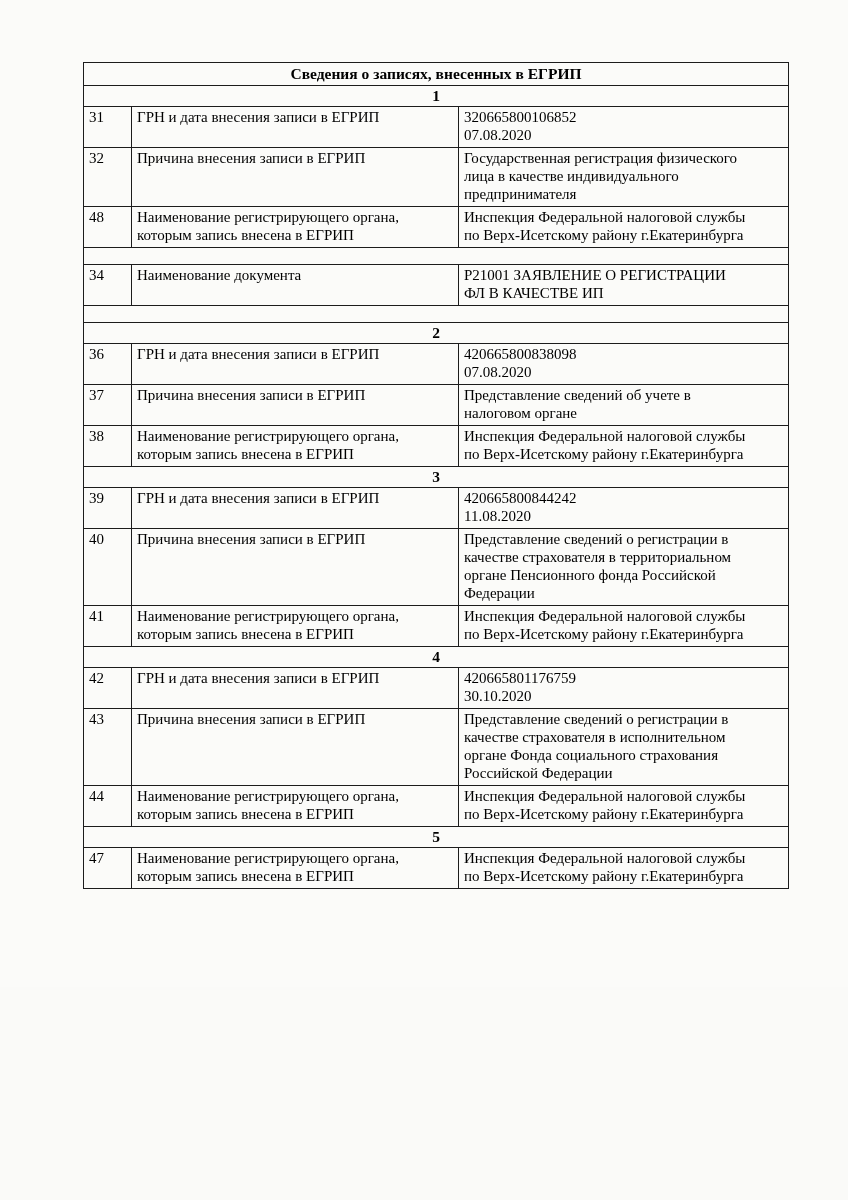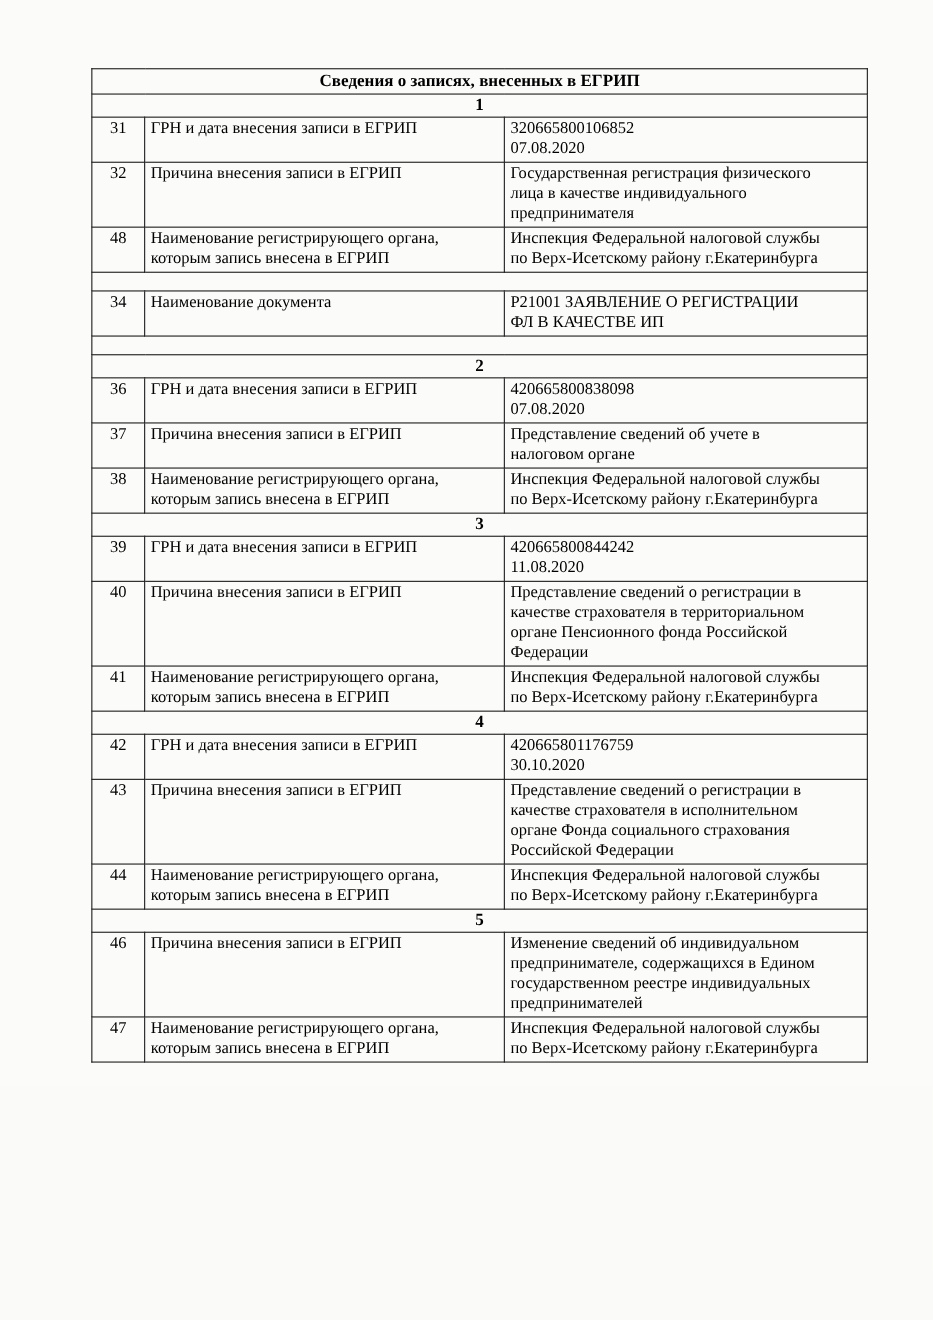--- a/index.html
+++ b/index.html
@@ -45,21 +45,21 @@
     font-weight: bold;
     font-size: 15.5px;
     white-space: normal;
     padding: 1px 4px;
   }
   tr.spacer-row td {
     height: 16px;
     padding: 0;
   }
   td.c-num {
-    text-align: center;
+    text-align: left;
     padding: 1px 2px 3px 2px;
   }
   .footer {
     position: absolute;
     left: 78px;
     top: 1132px;
     width: 729px;
     display: flex;
     align-items: flex-end;
     font-size: 11.5px;
@@ -187,28 +187,20 @@
           <td class="c-num">44</td>
           <td class="c-label">Наименование регистрирующего органа,
 которым запись внесена в ЕГРИП</td>
           <td class="c-value">Инспекция Федеральной налоговой службы
 по Верх-Исетскому району г.Екатеринбурга</td>
         </tr>
         <tr class="section-row">
           <td colspan="3">5</td>
         </tr>
         <tr class="data-row">
-          <td class="c-num">46</td>
-          <td class="c-label">Причина внесения записи в ЕГРИП</td>
-          <td class="c-value">Изменение сведений об индивидуальном
-предпринимателе, содержащихся в Едином
-государственном реестре индивидуальных
-предпринимателей</td>
-        </tr>
-        <tr class="data-row">
           <td class="c-num">47</td>
           <td class="c-label">Наименование регистрирующего органа,
 которым запись внесена в ЕГРИП</td>
           <td class="c-value">Инспекция Федеральной налоговой службы
 по Верх-Исетскому району г.Екатеринбурга</td>
         </tr>
       </tbody>
   </table>
 
   <div class="footer">

